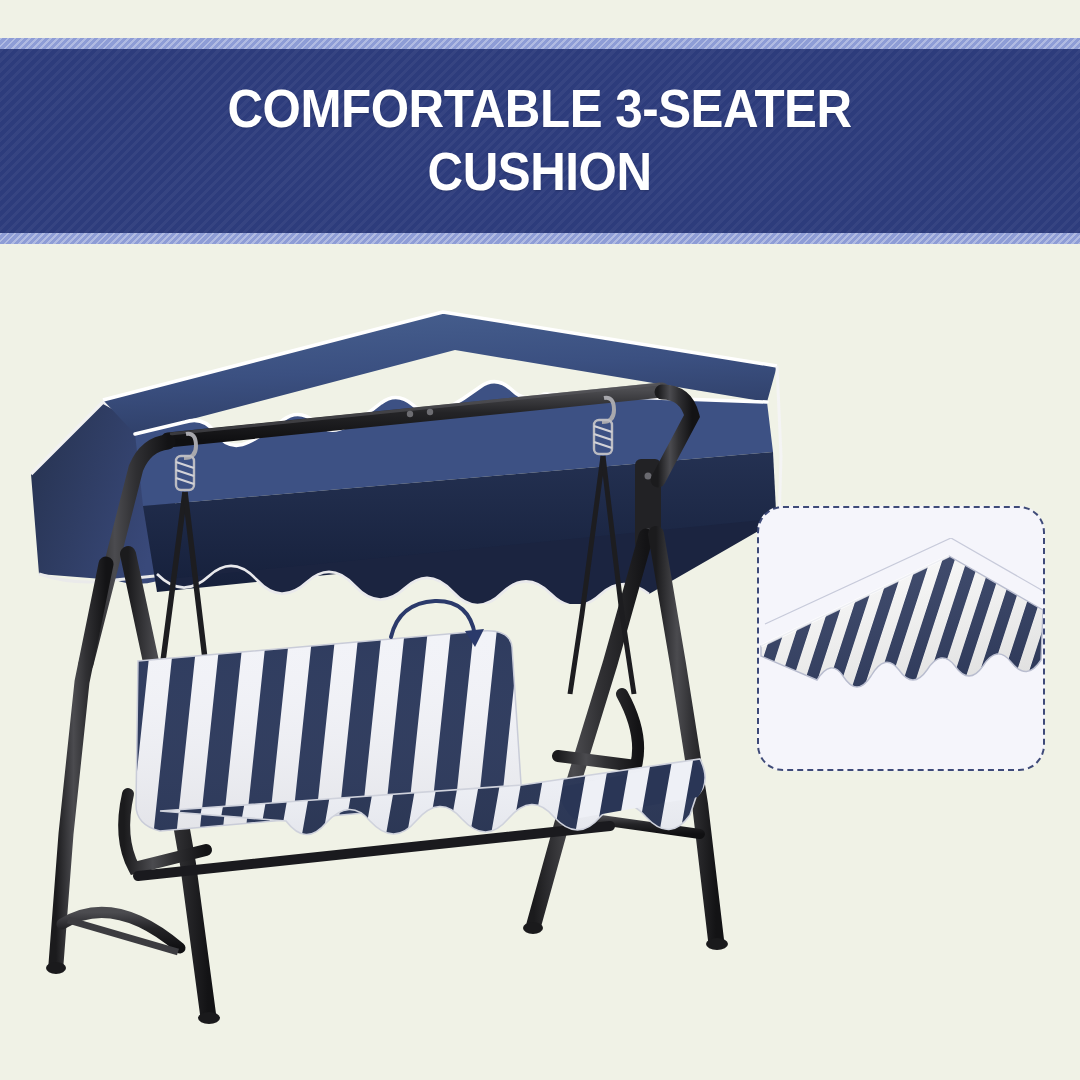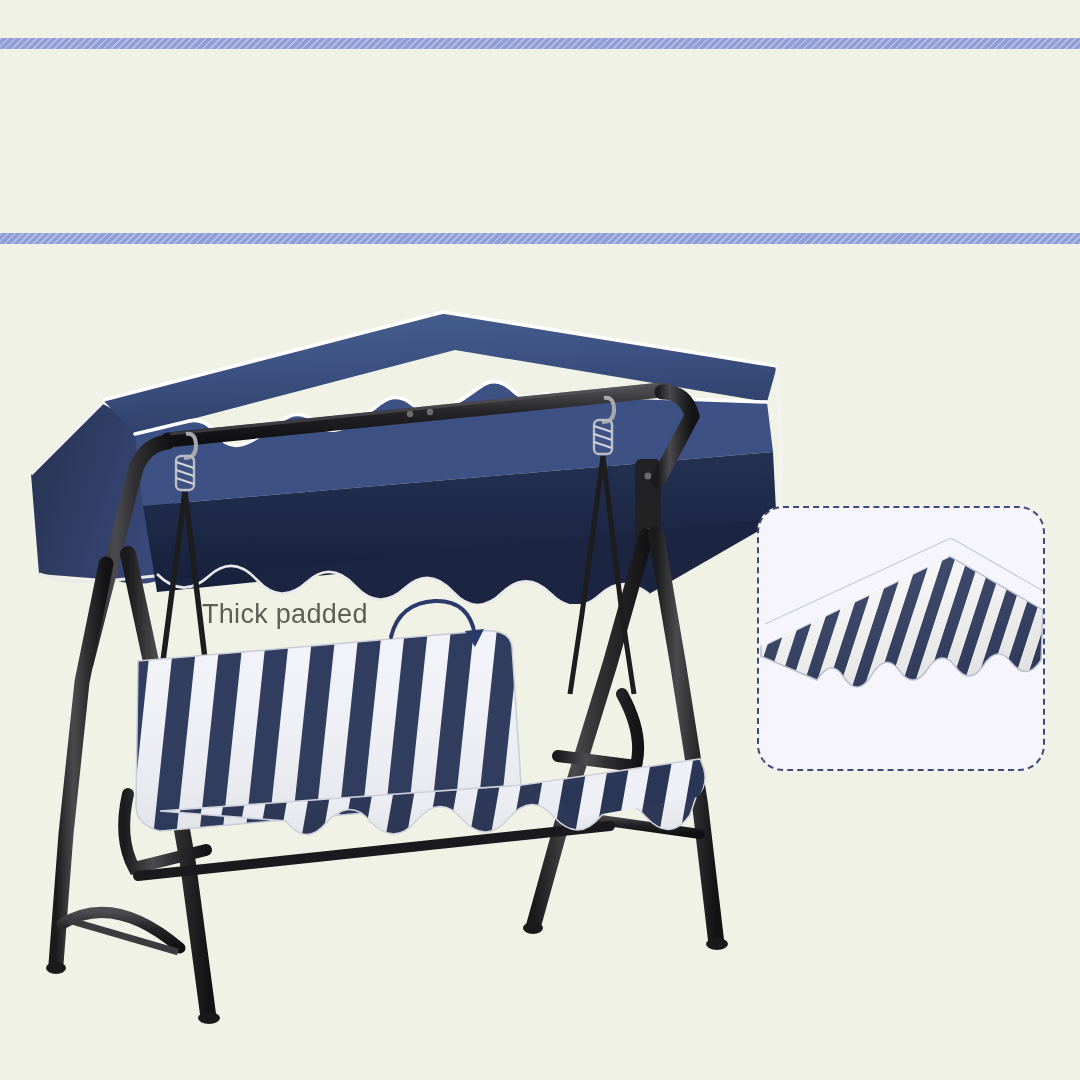--- a/index.html
+++ b/index.html
@@ -77,20 +77,24 @@
     position:absolute; left:757px; top:540px; width:288px;
     text-align:center;
     font-size:28px; color:#4a4d46; letter-spacing:.3px;
   }
 </style>
 </head>
 <body>
 
 <div id="banner-wrap">
   <div class="banner-edge" id="banner-edge-top"></div>
+  <div id="banner-body">
+    <div id="banner-title">COMFORTABLE 3-SEATER
+CUSHION</div>
+  </div>
   <div class="banner-edge" id="banner-edge-bottom"></div>
 </div>
 
 <div id="scene">
 
   <div id="canopy">
     <svg class="canopy-svg" width="760" height="330" viewBox="0 0 760 330">
       <defs>
         <linearGradient id="gTop" x1="0" y1="0" x2="0.25" y2="1">
           <stop offset="0" stop-color="#47608f"></stop>
@@ -252,21 +256,20 @@
       <path d="M30,192
                L392,166 L570,140 q12,24 -4,38 L560,196
                q-20,28 -44,2 q-22,-26 -46,0 q-22,26 -46,0 q-22,-26 -46,2
                q-22,26 -46,0 q-22,-26 -46,2 q-22,26 -46,0 q-20,-24 -44,2
                q-20,24 -40,-2 Z" fill="none" stroke="#cfd2dc" stroke-width="1.6"></path>
 
       <path d="M430,168 L566,142 q14,20 2,36 L444,200 q-16,-14 -14,-32 Z" fill="url(#stripeSeat)" opacity="1"></path>
     </svg>
   </div>
 
-  <div id="thick-padded-label">Thick padded</div>
   <svg id="arrow-thick" viewBox="0 0 110 75">
     <path d="M6,48 Q14,14 50,12 Q84,11 90,46" fill="none" stroke="#2b3a6b" stroke-width="4" stroke-linecap="round"></path>
     <path d="M80,42 L90,58 L99,40" fill="#2b3a6b"></path>
   </svg>
 
   <div id="inset-card">
     <svg id="inset-pad-svg" width="300" height="230" viewBox="0 0 300 230">
       <defs>
         <pattern id="padStripe" width="26" height="8" patternUnits="userSpaceOnUse" patternTransform="rotate(-8) skewX(-26)">
           <rect width="26" height="8" fill="#ffffff"></rect>

